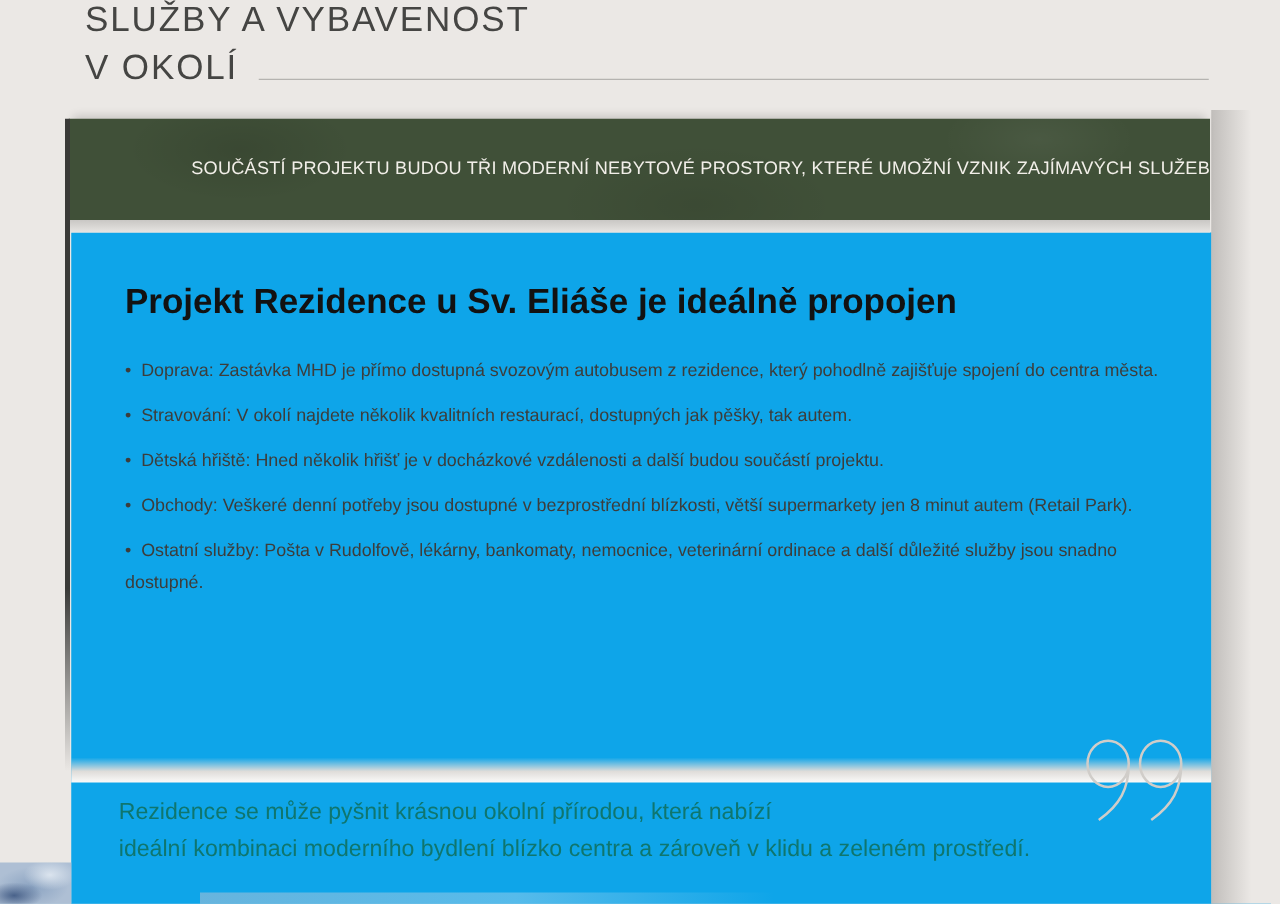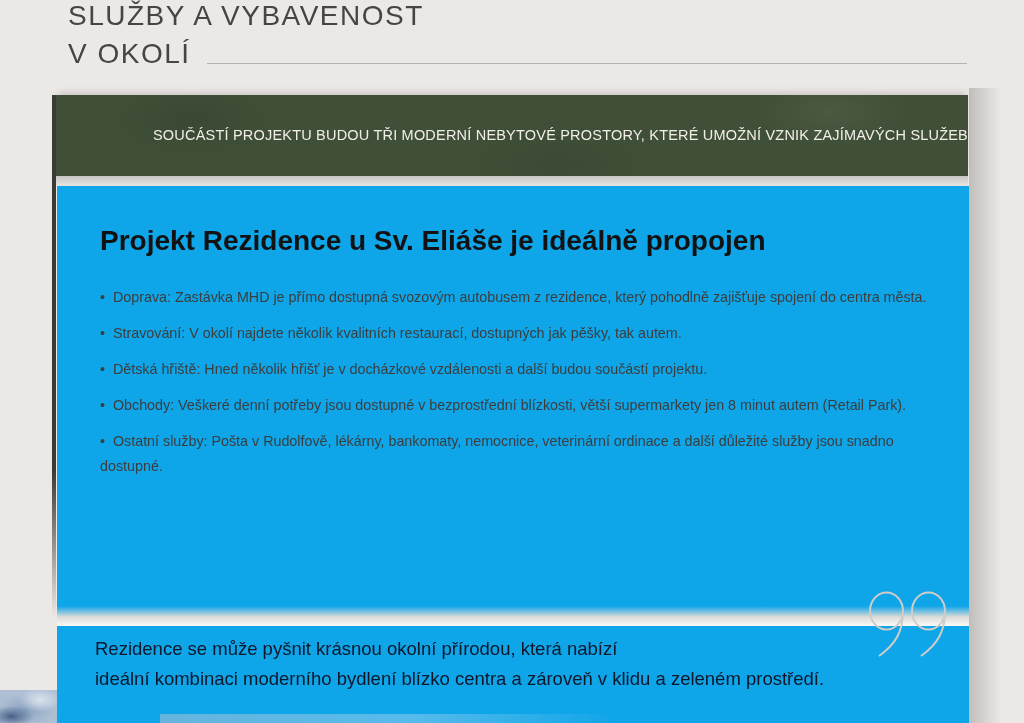--- a/index.html
+++ b/index.html
@@ -76,21 +76,21 @@
   }
 
   
   .quote-marks {
     position:absolute; left:866px; top:590px; z-index:3;
   }
 
   
   .closing {
     position:absolute; left:95px; top:634px; z-index:3;
-    color:#0f172a; font-size:18.5px; line-height:29.5px;
+    color:#0f766e; font-size:18.5px; line-height:29.5px;
   }
 
   
   .right-shadow {
     position:absolute; left:969px; top:88px; width:32px; height:635px;
     background:linear-gradient(to right, rgba(150,147,144,.5), rgba(150,147,144,0));
     z-index:1;
   }
 
   

